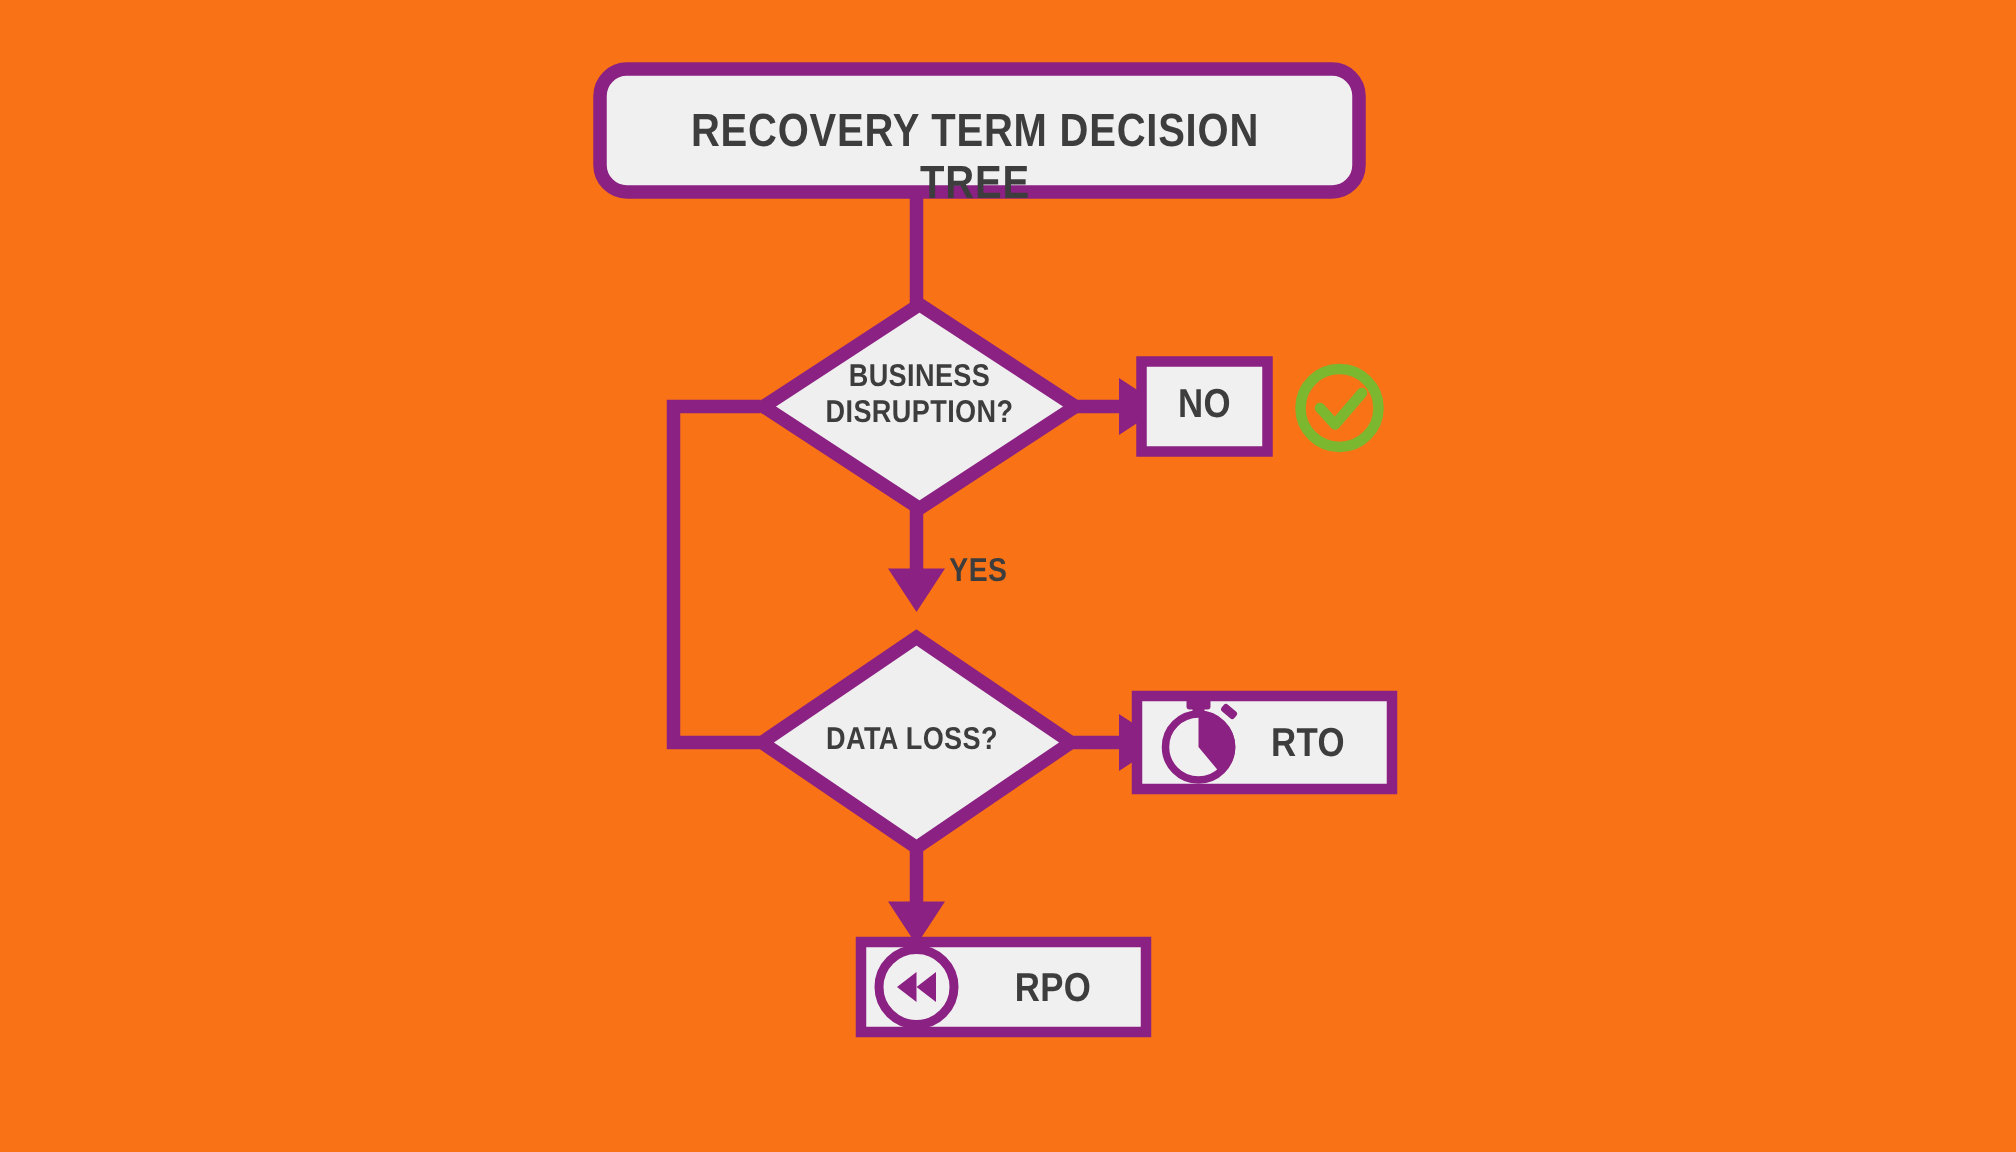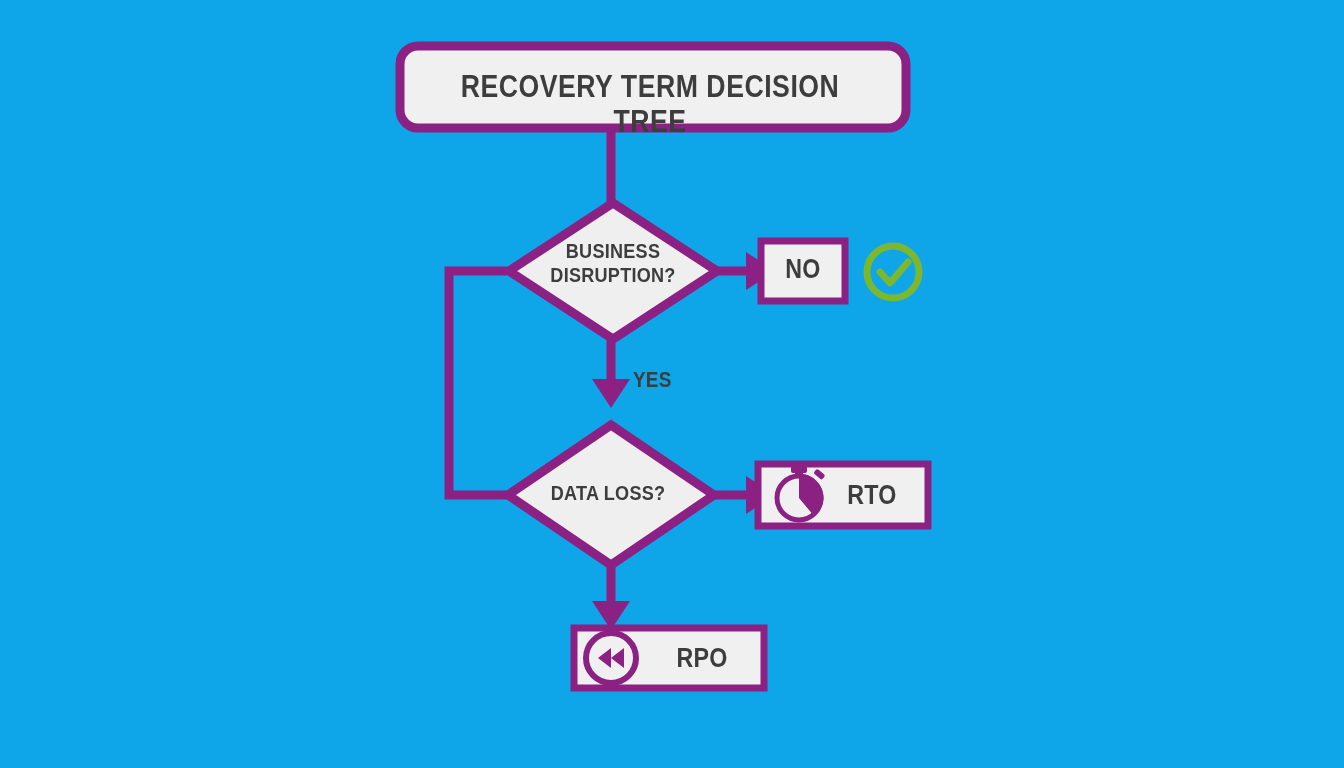--- a/index.html
+++ b/index.html
@@ -10,21 +10,21 @@
   body {
     width: 1344px;
     height: 768px;
     font-family: "Liberation Sans", sans-serif;
     overflow: hidden;
   }
   #canvas {
     position: relative;
     width: 1344px;
     height: 768px;
-    background: #0ea5e9;
+    background: #f97316;
   }
   #flow-svg {
     position: absolute;
     left: 0;
     top: 0;
     width: 1344px;
     height: 768px;
   }
   .node-label {
     position: absolute;

